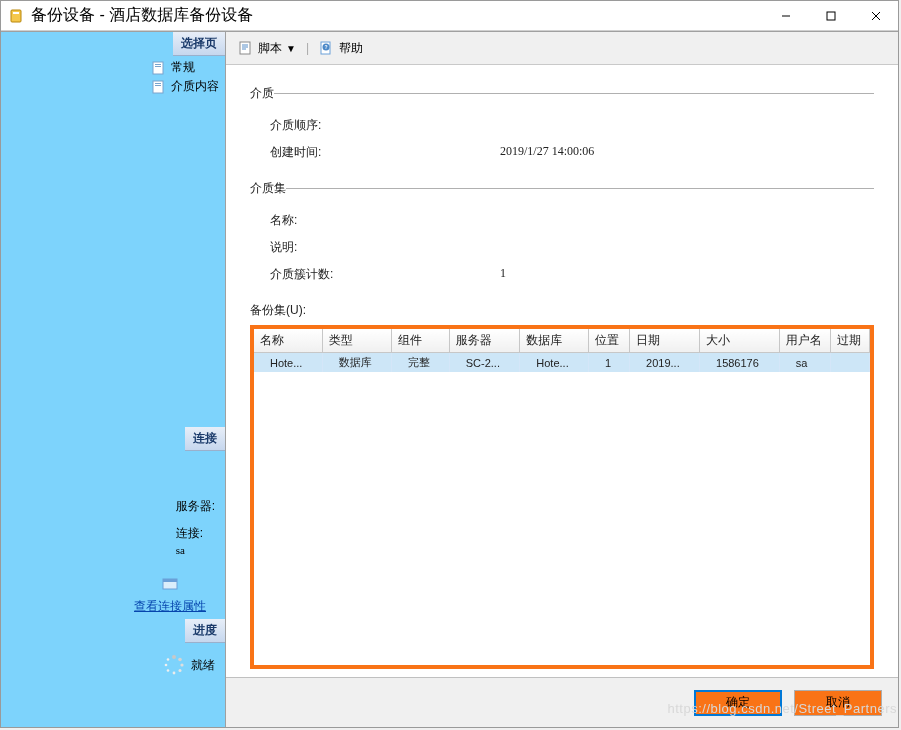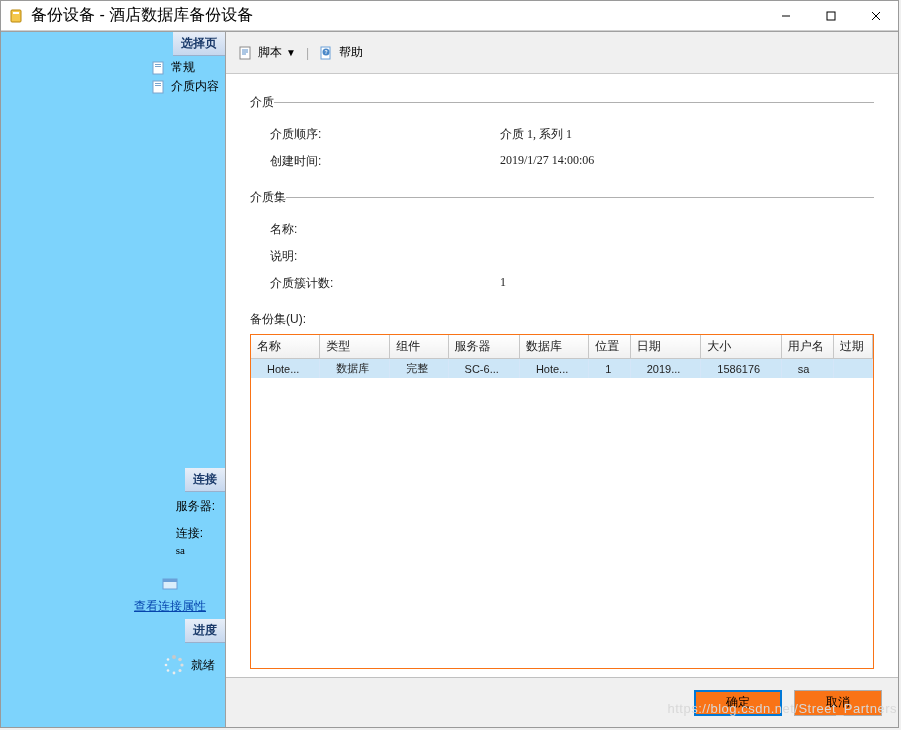--- a/index.html
+++ b/index.html
@@ -13,42 +13,42 @@
 .title-btn { width: 45px; height: 29px; display: flex; align-items: center; justify-content: center; }
 
 .body { flex: 1; display: flex; border-top: 1px solid #a0a0a0; }
 
 .sidebar { width: 225px; background: #7dd3fc; display: flex; flex-direction: column; border-right: 1px solid #a0a0a0; align-items: flex-end; }
 .side-section-header { background: linear-gradient(#e7eef8, #c6d7ee); border-bottom: 1px solid #9ab0cc; padding: 3px 8px; font-size: 12px; font-weight: bold; color: #1a3a6a; }
 .side-items { padding: 2px 4px; font-size: 12px; }
 .side-item { display: flex; align-items: center; padding: 1px 2px; gap: 4px; }
 .side-item-icon { width: 16px; height: 16px; flex-shrink: 0; }
 .side-fill { flex: 1; }
-.side-conn { padding: 6px 10px; font-size: 12px; }
+.side-conn { padding: 6px 10px; font-size: 12px; margin-top: 41px; }
 .side-conn .label { margin-bottom: 2px; }
 .side-conn .value { margin-left: 0; margin-bottom: 10px; font-size: 11px; font-family: SimSun, serif; }
 .side-link { display: flex; align-items: center; gap: 6px; padding: 4px 19px; flex-direction: column; }
 .side-link a { color: #0645ad; text-decoration: underline; font-size: 12px; }
 .progress-area { padding: 10px; display: flex; align-items: center; gap: 5px; font-size: 12px; }
 .spinner { width: 24px; height: 24px; }
 
 .content { flex: 1; display: flex; flex-direction: column; background: #fff; }
-.toolbar { height: 42px; display: flex; align-items: center; padding: 0 8px; gap: 6px; background: #f0f0f0; border-bottom: 1px solid #c9c9c9; font-size: 12px; }
+.toolbar { height: 33px; display: flex; align-items: center; padding: 0 8px; gap: 6px; background: #f0f0f0; border-bottom: 1px solid #c9c9c9; font-size: 12px; }
 .toolbar .tb-btn { display: flex; align-items: center; gap: 4px; padding: 2px 4px; }
 .toolbar .dd { font-size: 10px; }
 
 .main { flex: 1; padding: 20px 24px 8px 24px; font-size: 12px; color: #222; overflow: hidden; display: flex; flex-direction: column; }
 .group { margin-bottom: 14px; }
 .group-title { display: flex; align-items: center; margin-bottom: 10px; }
 .group-title .line { flex: 1; height: 1px; background: #b0b0b0; }
 .kv-row { display: flex; padding: 5px 0 5px 20px; }
 .kv-row .k { width: 230px; }
 .kv-row .v { flex: 1; font-family: SimSun, serif; }
 
-.table-wrap { flex: 1; border: 1px solid #f97316; overflow: auto; background: #fff; margin-top: 4px; }
+.table-wrap { flex: 1; border: 4px solid #f97316; overflow: auto; background: #fff; margin-top: 4px; }
 table { border-collapse: collapse; width: 100%; font-size: 11px; font-family: SimSun, serif; }
 th { background: linear-gradient(#fff, #f0f0f0); border-right: 1px solid #c7c7c7; border-bottom: 1px solid #c7c7c7; padding: 3px 6px; text-align: left; font-weight: normal; font-size: 12px; }
 td { padding: 2px 16px; border-right: 1px solid #d4e6f8; }
 tr.selected td { background: #cde6f7; }
 
 .footer { height: 50px; display: flex; align-items: center; justify-content: flex-end; padding: 0 16px; gap: 12px; border-top: 1px solid #c0c0c0; background: #f0f0f0; }
 .footer button { width: 88px; height: 26px; font-size: 12px; background: #f97316; border: 1px solid #adadad; }
 .footer button.primary { border: 2px solid #0078d7; }
 
 .watermark { position: absolute; right: 4px; bottom: 14px; font-size: 13px; color: #d8d8d8; letter-spacing: 0.5px; font-family: Arial, sans-serif;}
@@ -162,21 +162,20 @@
 
       <div class="main">
 
         <div class="group">
           <div class="group-title">
             <span>介质</span>
             <div class="line"></div>
           </div>
           <div class="kv-row">
             <div class="k">介质顺序:</div>
-            <div class="v">介质 1, 系列 1</div>
           </div>
           <div class="kv-row">
             <div class="k">创建时间:</div>
             <div class="v">2019/1/27 14:00:06</div>
           </div>
         </div>
 
         <div class="group">
           <div class="group-title">
             <span>介质集</span>
@@ -212,21 +211,21 @@
                 <th>大小</th>
                 <th>用户名</th>
                 <th>过期</th>
               </tr>
             </thead>
             <tbody>
               <tr class="selected">
                 <td>Hote...</td>
                 <td>数据库</td>
                 <td>完整</td>
-                <td>SC-6...</td>
+                <td>SC-2...</td>
                 <td>Hote...</td>
                 <td>1</td>
                 <td>2019...</td>
                 <td>1586176</td>
                 <td>sa</td>
                 <td></td>
               </tr>
             </tbody>
           </table>
         </div>

